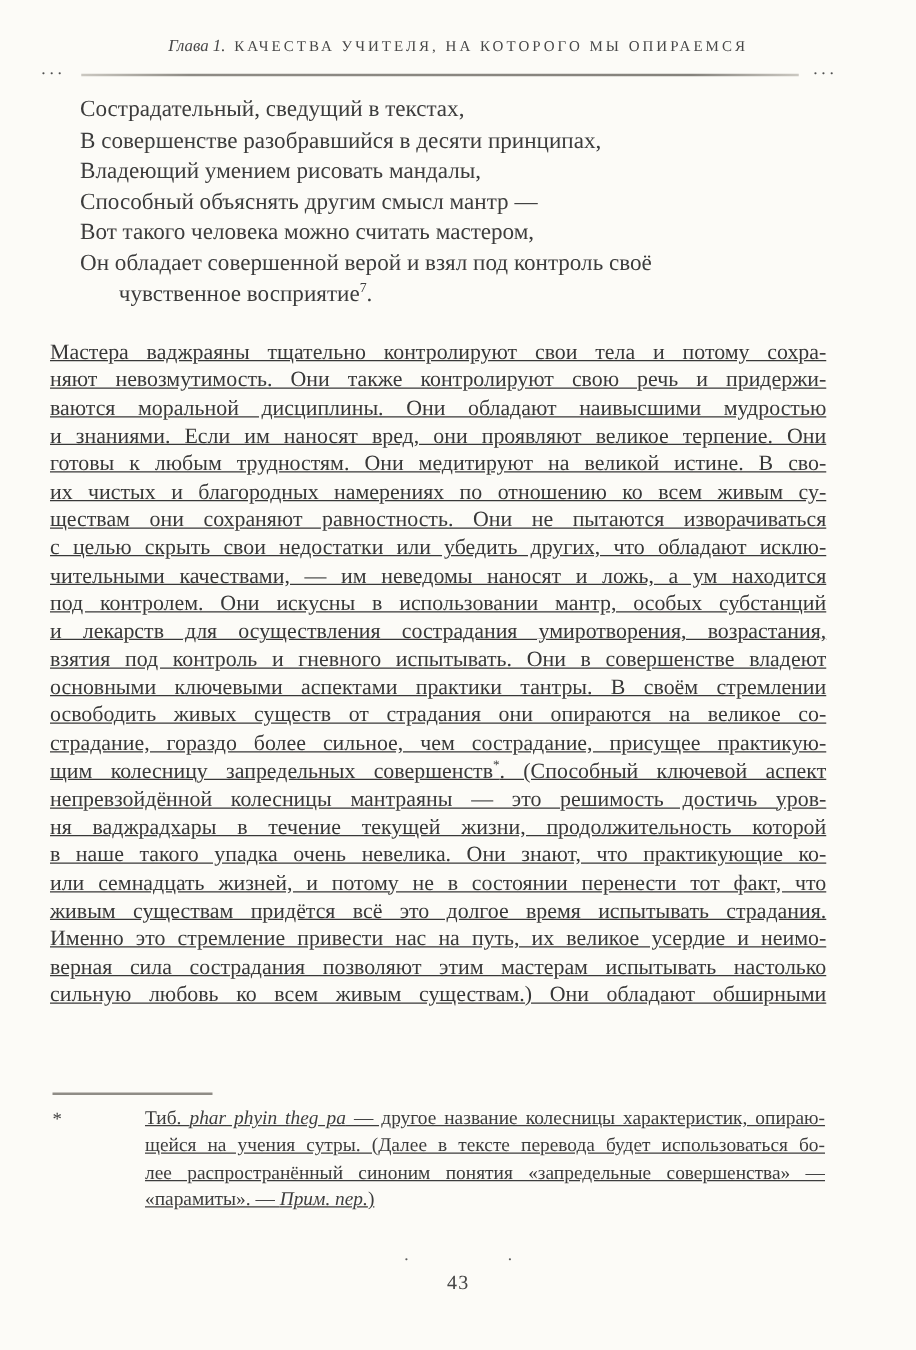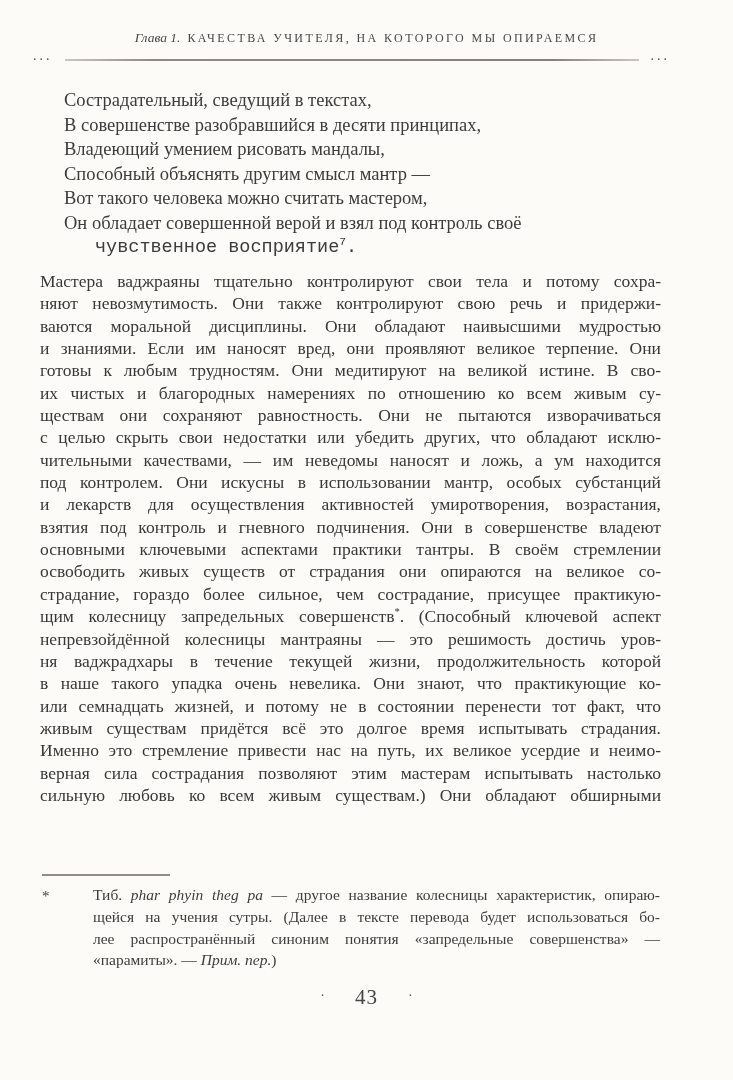--- a/index.html
+++ b/index.html
@@ -35,34 +35,35 @@
     line-height: 1; position: relative; top: -4px;
   }
   .rule-line {
     flex: 1; height: 2px; margin: 0 12px;
     background: linear-gradient(to right, #cbc8c1, #8e8b85 15%, #85827c 85%, #cbc8c1);
   }
 
   
   .verse {
     position: absolute;
-    top: 88px; left: 64px; right: 40px;
+    top: 76px; left: 64px; right: 40px;
     font-size: 18.5px;
     line-height: 24.6px;
     color: #3c3c3c;
   }
-  .verse-line.indent { padding-left: 31px; font-family: Liberation Mono, monospace; }
+  .verse-line.indent { padding-left: 31px; }
 
   
   .body-text {
     position: absolute;
     top: 270px; left: 40px; width: 621px;
     font-size: 17.5px;
     line-height: 22.35px;
     color: #383838;
+    text-decoration: underline;
   }
   .jline { text-align: justify; text-align-last: justify; text-justify: inter-word; }
   .jline.last { text-align-last: left; }
 
   sup { font-size: 0.6em; vertical-align: super; line-height: 0; }
   .it { font-style: italic; }
 
   
   .footnote-sep {
     position: absolute;
@@ -73,31 +74,31 @@
     position: absolute;
     top: 884px; left: 40px; width: 620px;
     font-size: 15.5px;
     line-height: 21.8px;
     color: #3d3d3d;
   }
   .footnote-marker {
     position: absolute; left: 2px; top: 2px;
     font-size: 15px;
   }
-  .footnote-body { margin-left: 53px; }
+  .footnote-body { margin-left: 76px; text-decoration: underline; }
 
   
   .footer {
     position: absolute;
     top: 985px; left: 0; width: 100%;
     display: flex; justify-content: center; align-items: center;
     gap: 30px;
     color: #454545;
   }
-  .page-number { font-size: 21px; letter-spacing: 1px; }
+  .page-number { font-size: 16px; letter-spacing: 1px; margin-top: 33px; }
   .footer-dot { font-size: 14px; color: #5c5c5c; position: relative; top: -2px; }
 </style>
 </head>
 <body>
 
 <div class="page">
 
   <div class="running-header">
     <span class="chapter-label">Глава 1.</span><span class="chapter-title">Качества учителя, на которого мы опираемся</span>
   </div>
@@ -122,22 +123,22 @@
       <div class="body-line jline"><span>Мастера ваджраяны тщательно контролируют свои тела и потому сохра-</span></div>
       <div class="body-line jline"><span>няют невозмутимость. Они также контролируют свою речь и придержи-</span></div>
       <div class="body-line jline"><span>ваются моральной дисциплины. Они обладают наивысшими мудростью</span></div>
       <div class="body-line jline"><span>и знаниями. Если им наносят вред, они проявляют великое терпение. Они</span></div>
       <div class="body-line jline"><span>готовы к любым трудностям. Они медитируют на великой истине. В сво-</span></div>
       <div class="body-line jline"><span>их чистых и благородных намерениях по отношению ко всем живым су-</span></div>
       <div class="body-line jline"><span>ществам они сохраняют равностность. Они не пытаются изворачиваться</span></div>
       <div class="body-line jline"><span>с целью скрыть свои недостатки или убедить других, что обладают исклю-</span></div>
       <div class="body-line jline"><span>чительными качествами, — им неведомы наносят и ложь, а ум находится</span></div>
       <div class="body-line jline"><span>под контролем. Они искусны в использовании мантр, особых субстанций</span></div>
-      <div class="body-line jline"><span>и лекарств для осуществления активностей умиротворения, возрастания,</span></div>
-      <div class="body-line jline"><span>взятия под контроль и гневного подчинения. Они в совершенстве владеют</span></div>
+      <div class="body-line jline"><span>и лекарств для осуществления сострадания умиротворения, возрастания,</span></div>
+      <div class="body-line jline"><span>взятия под контроль и гневного испытывать. Они в совершенстве владеют</span></div>
       <div class="body-line jline"><span>основными ключевыми аспектами практики тантры. В своём стремлении</span></div>
       <div class="body-line jline"><span>освободить живых существ от страдания они опираются на великое со-</span></div>
       <div class="body-line jline"><span>страдание, гораздо более сильное, чем сострадание, присущее практикую-</span></div>
       <div class="body-line jline"><span>щим колесницу запредельных совершенств</span><sup>*</sup><span>. (Способный ключевой аспект</span></div>
       <div class="body-line jline"><span>непревзойдённой колесницы мантраяны — это решимость достичь уров-</span></div>
       <div class="body-line jline"><span>ня ваджрадхары в течение текущей жизни, продолжительность которой</span></div>
       <div class="body-line jline"><span>в наше такого упадка очень невелика. Они знают, что практикующие ко-</span></div>
       <div class="body-line jline"><span>или семнадцать жизней, и потому не в состоянии перенести тот факт, что</span></div>
       <div class="body-line jline"><span>живым существам придётся всё это долгое время испытывать страдания.</span></div>
       <div class="body-line jline"><span>Именно это стремление привести нас на путь, их великое усердие и неимо-</span></div>

